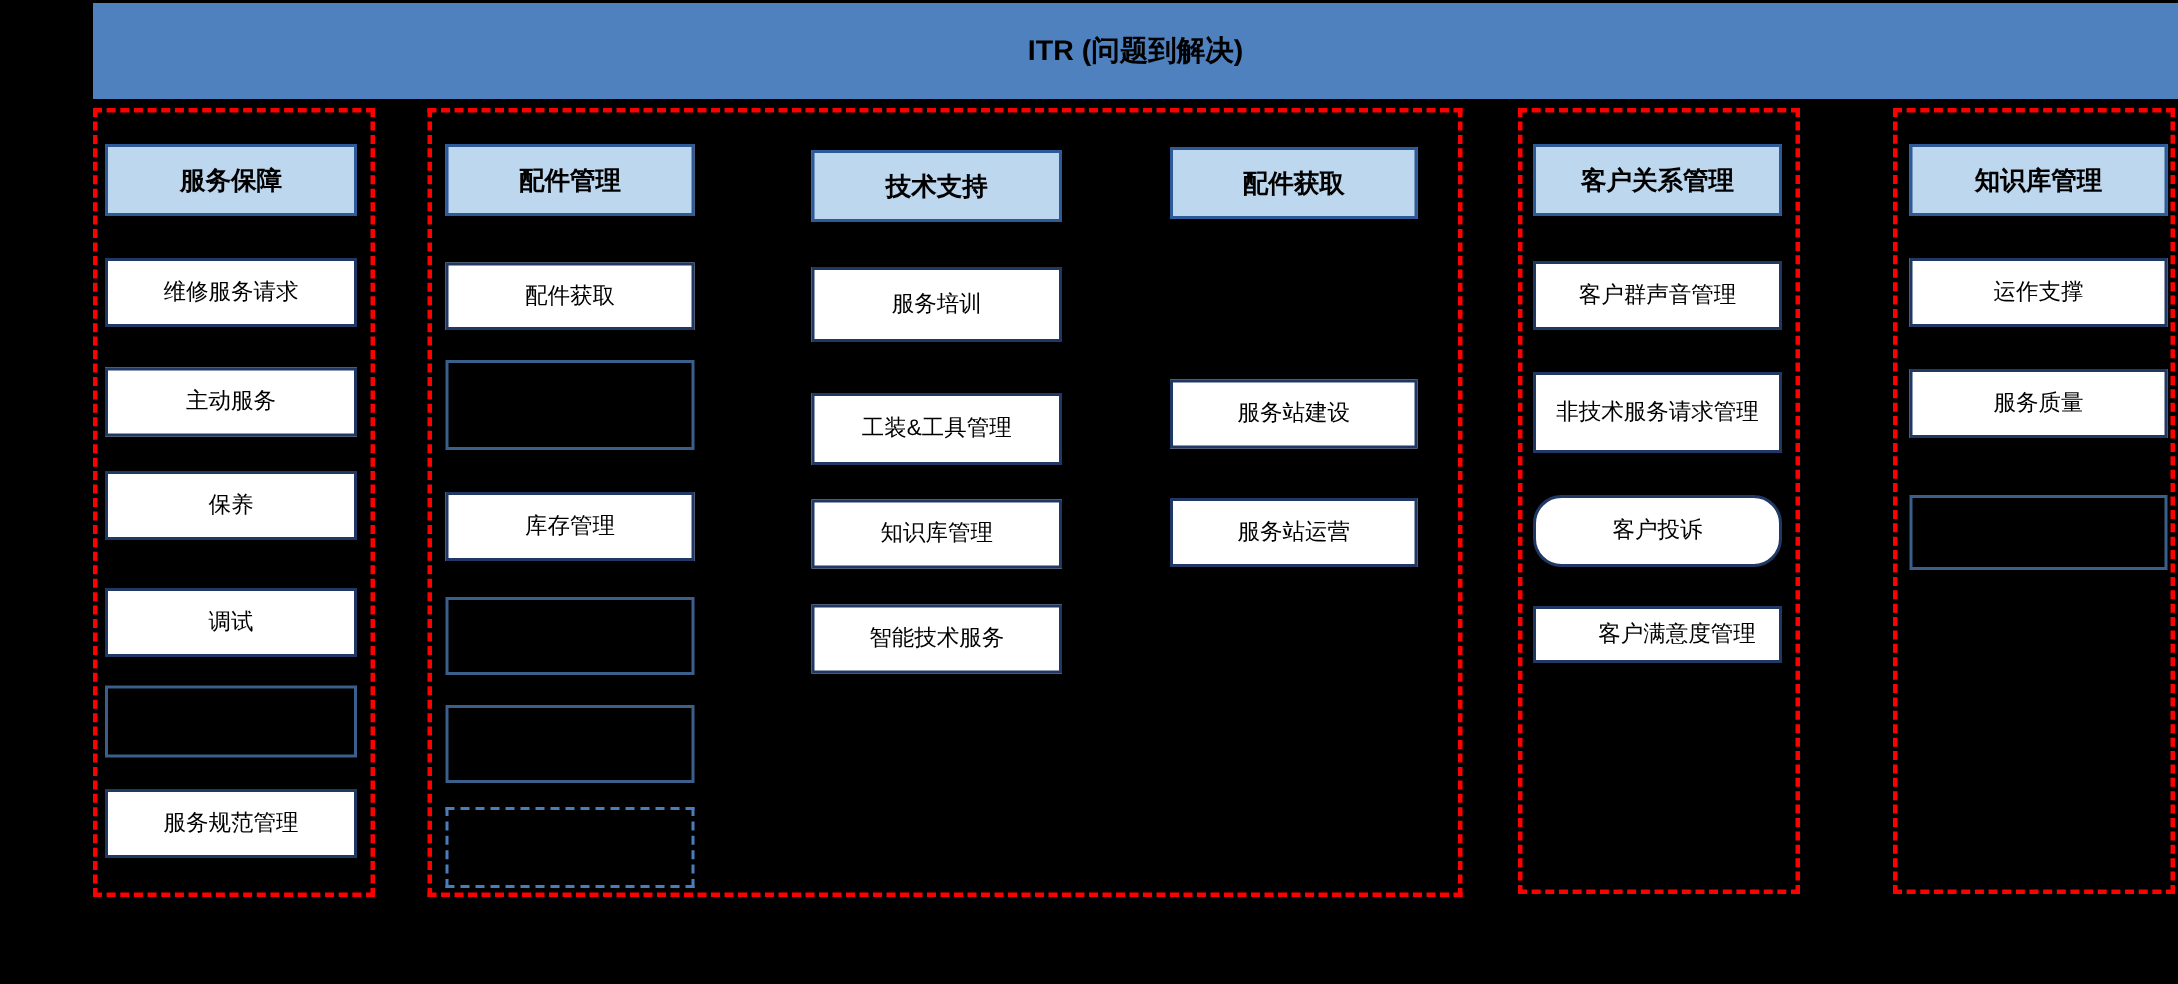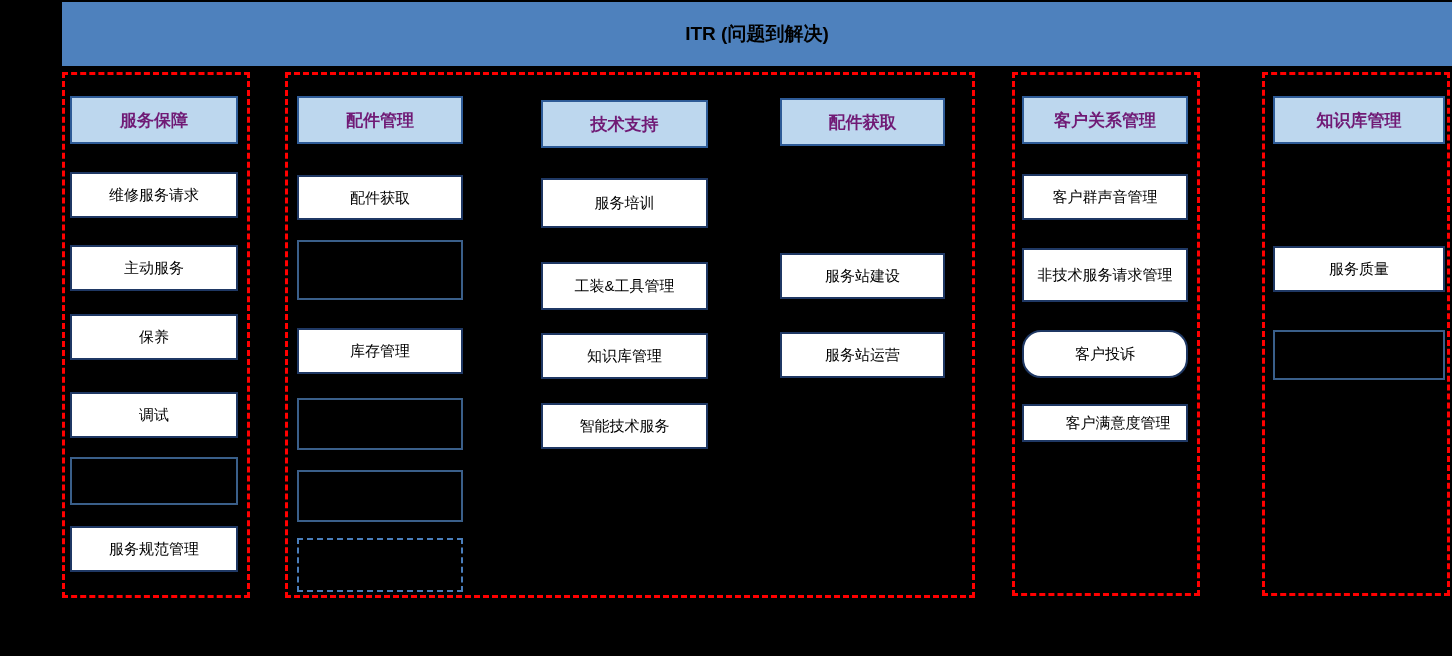--- a/index.html
+++ b/index.html
@@ -27,21 +27,21 @@
     position: absolute;
     top: 0; bottom: 0;
   }
   .col-header {
     position: absolute;
     left: 0; right: 0;
     background: #BDD7EE;
     border: 2px solid #2E5B97;
     box-sizing: border-box;
     display: flex; align-items: center; justify-content: center;
-    font-size: 17px; font-weight: bold; color: #701a75;
+    font-size: 17px; font-weight: bold; color: #000000;
     text-align: center;
   }
   .item {
     position: absolute;
     left: 0; right: 0;
     background: #FFFFFF;
     border: 2px solid #1F3864;
     box-sizing: border-box;
     display: flex; align-items: center; justify-content: center;
     font-size: 15px; color: #000000;
@@ -110,16 +110,17 @@
     <div class="item" style="top:99px; height:46px;">客户群声音管理</div>
     <div class="item" style="top:173px; height:54px;">非技术服务请求管理</div>
     <div class="item" style="top:255px; height:48px;border-radius:19px;">客户投诉</div>
     <div class="item" style="top:329px; height:38px;padding-left:30px;">客户满意度管理</div>
   </div>
 </div>
 
 <div class="group" style="left:1262px; top:72px; width:188px; height:524px;">
   <div class="column" style="left:8px; width:172px;">
     <div class="col-header" style="top:21px; height:48px;">知识库管理</div>
+    <div class="item" style="top:97px; height:46px;">运作支撑</div>
     <div class="item" style="top:171px; height:46px;">服务质量</div>
     <div class="item empty" style="top:255px; height:50px;"></div>
   </div>
 </div>
 
 </body></html>

